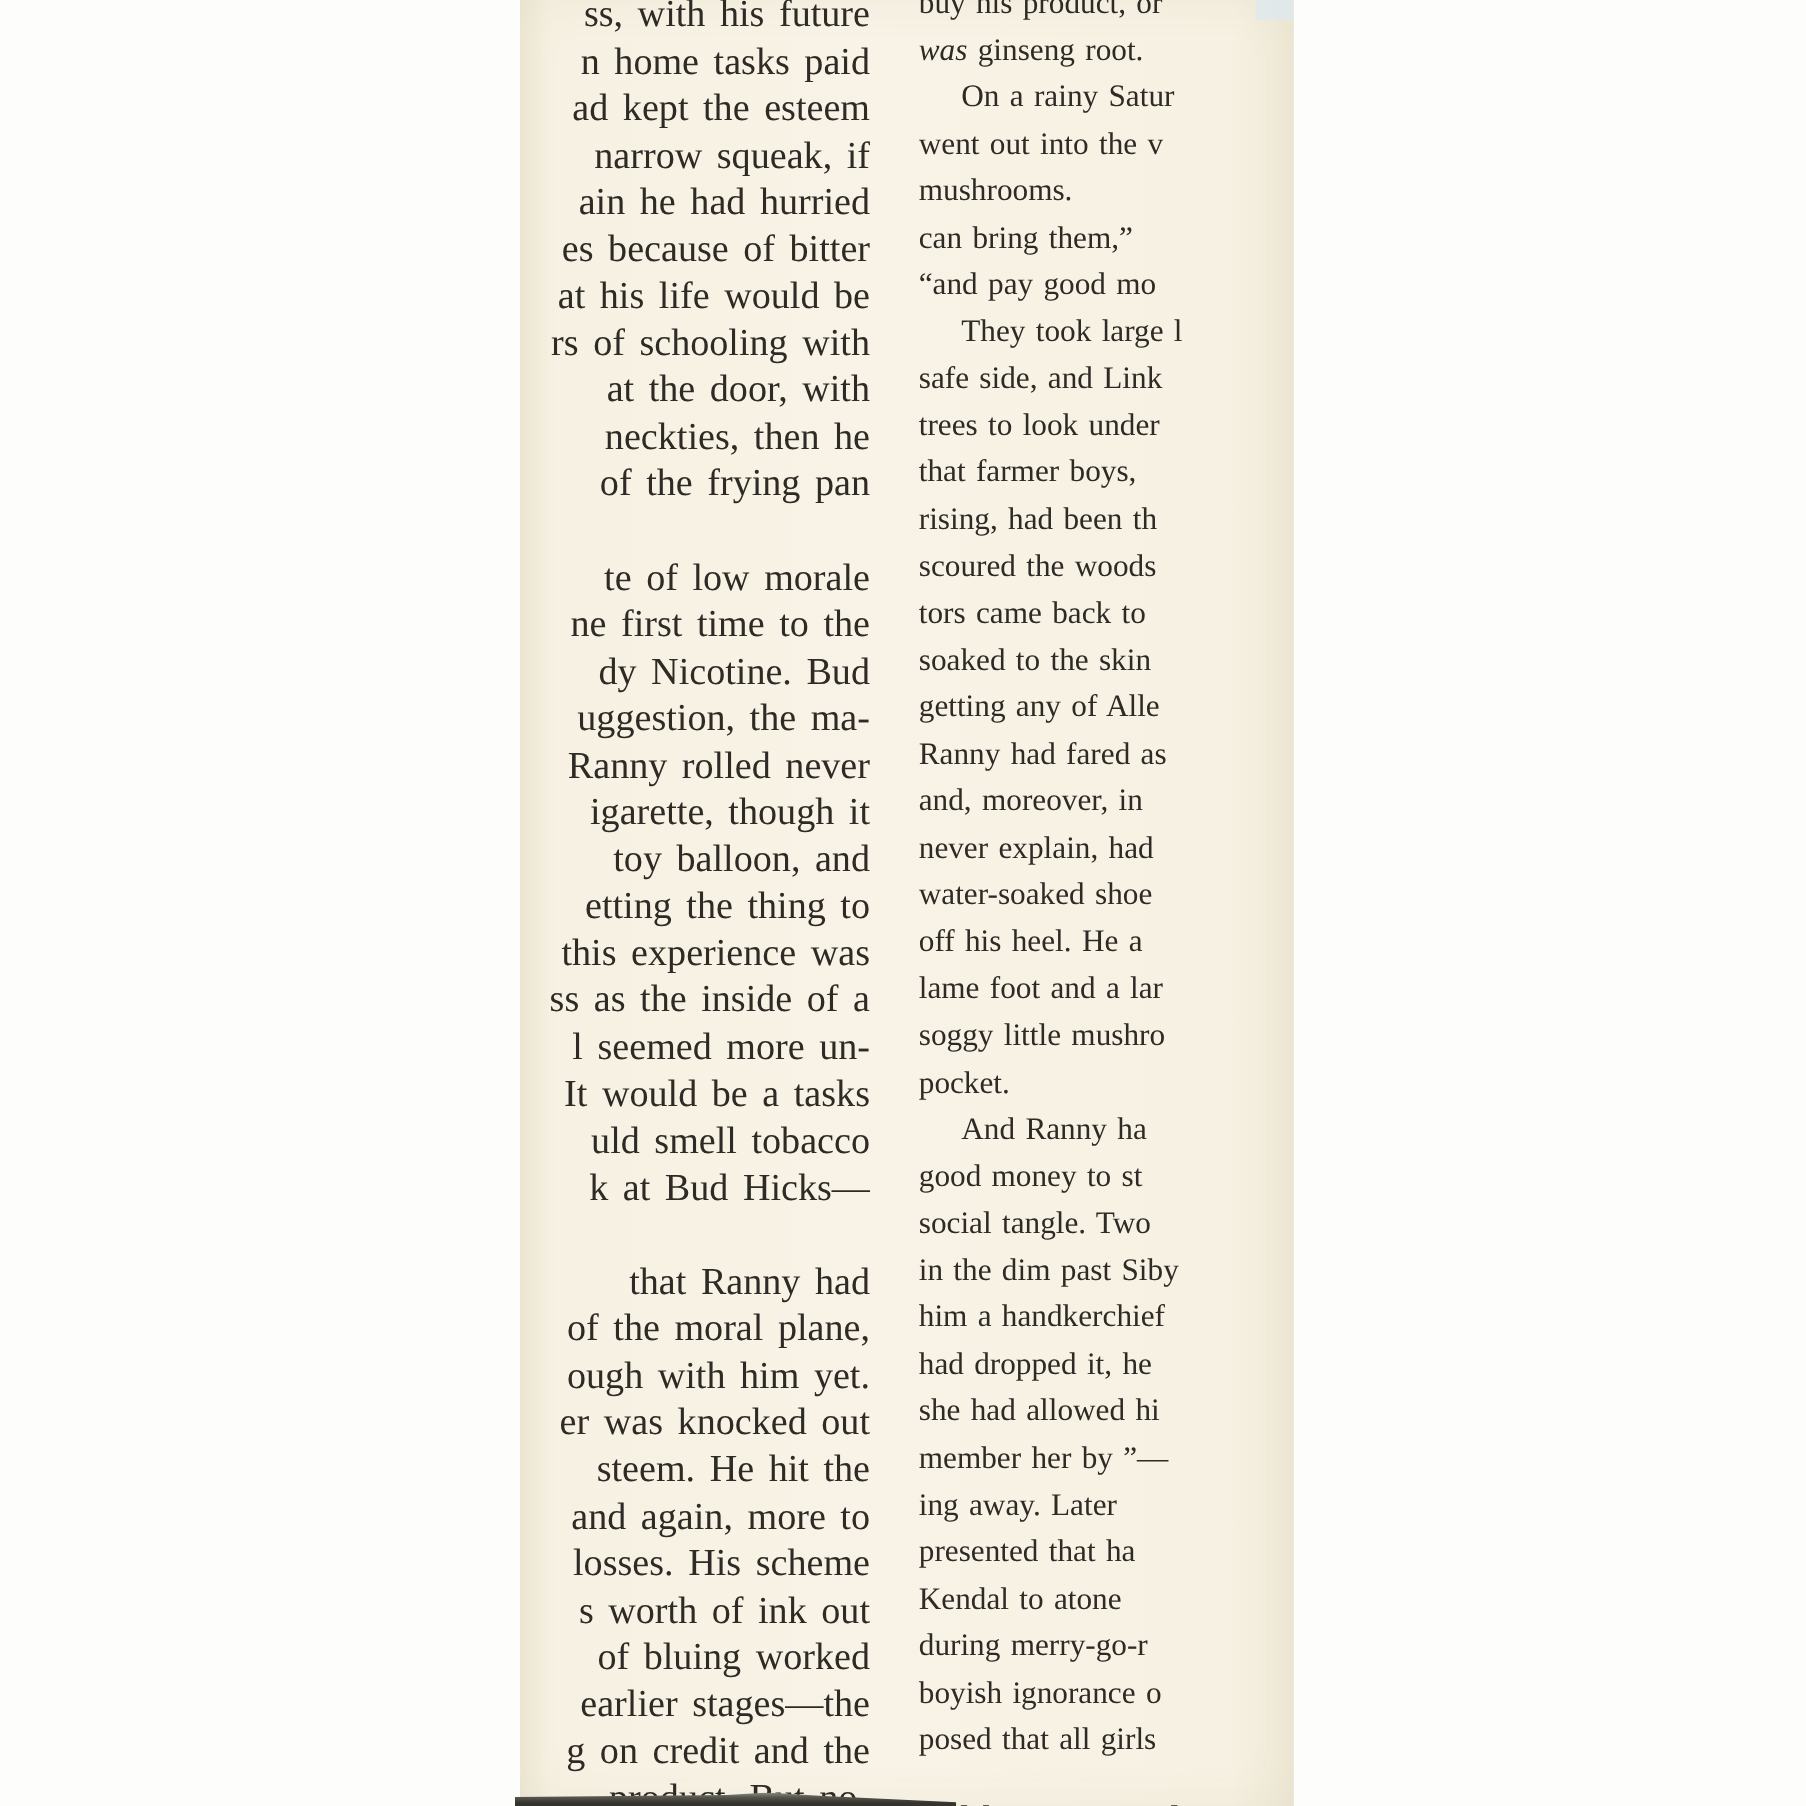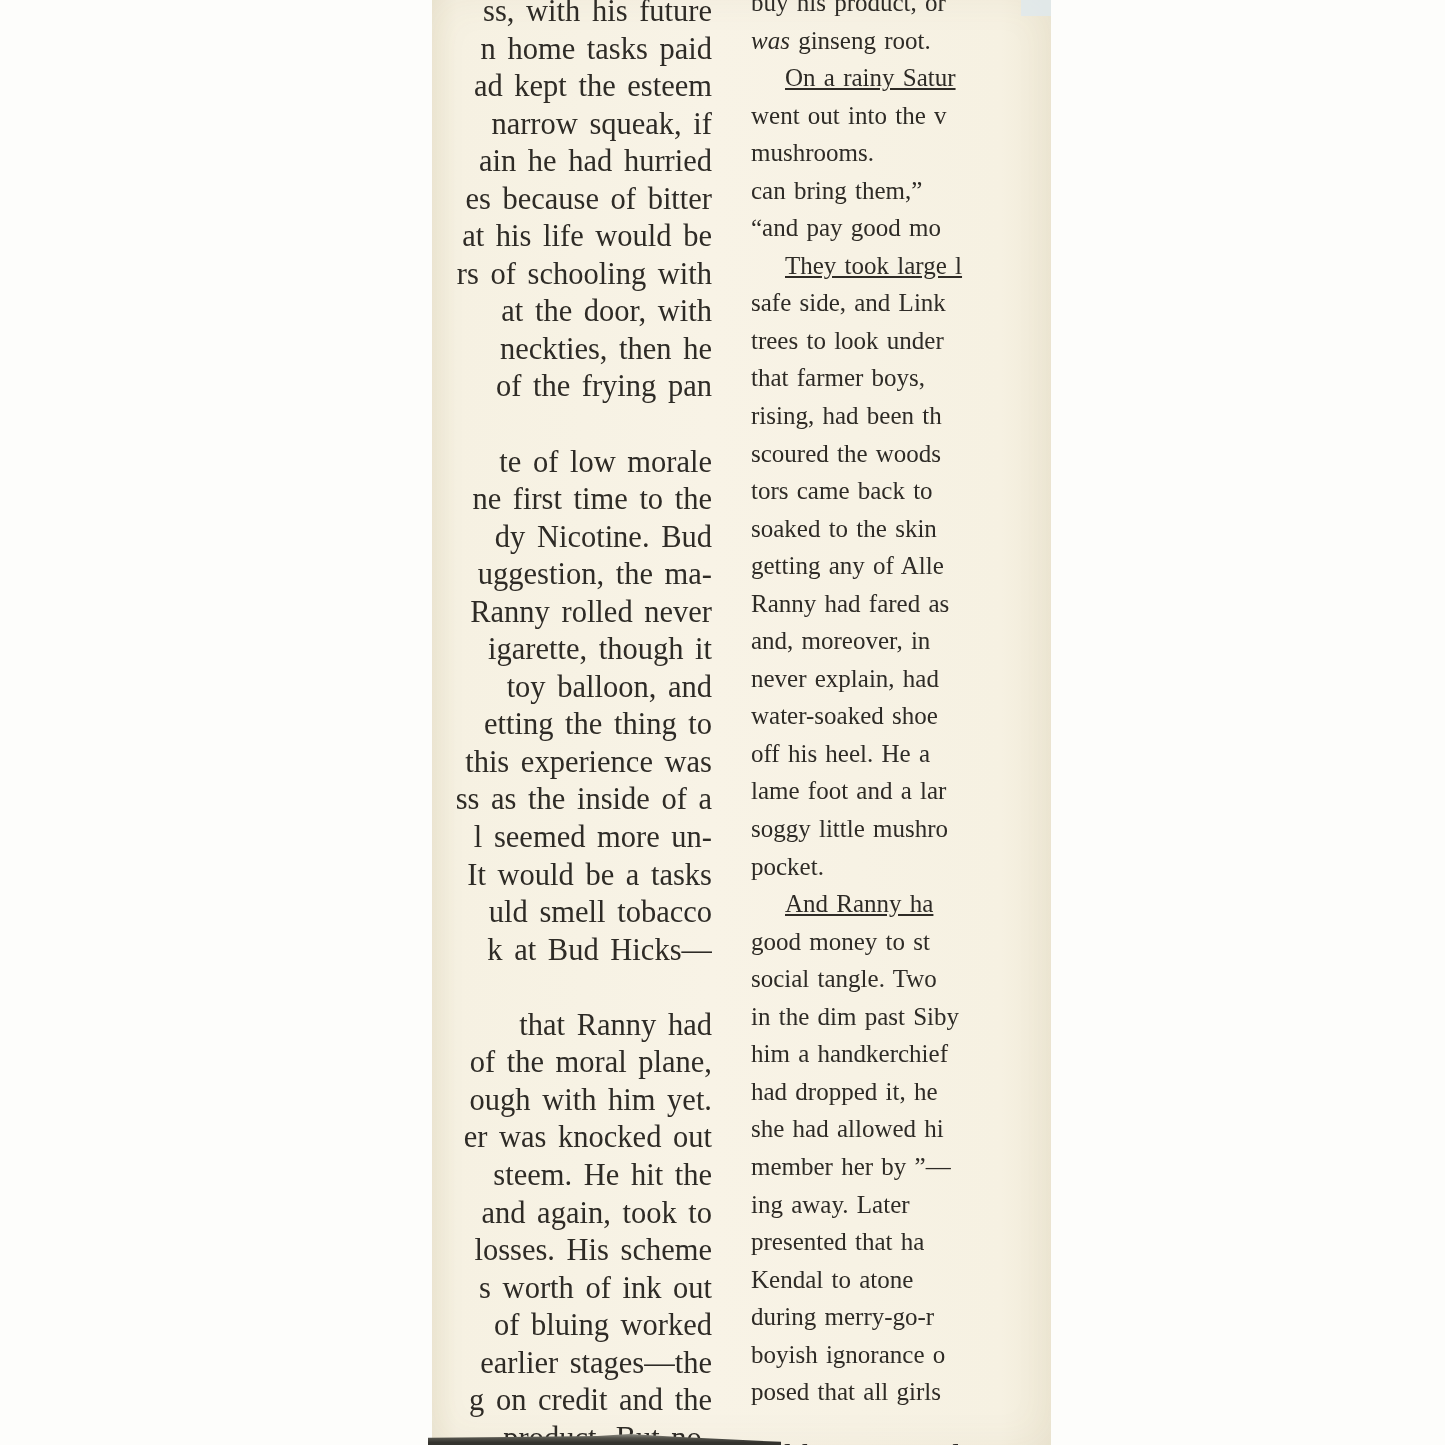--- a/index.html
+++ b/index.html
@@ -12,21 +12,21 @@
     --tint:#dfe9ed;
   }
   html,body{margin:0;padding:0;}
   body{
     width:1445px;height:1445px;
     background:var(--bg);
     overflow:hidden;
     position:relative;
     font-family:"Liberation Serif","DejaVu Serif",serif;
   }
-  .canvas{position:absolute;inset:0;margin-left:16px;}
+  .canvas{position:absolute;inset:0;}
   .paper{
     position:absolute;left:416px;top:0;width:619px;height:1445px;
     background:linear-gradient(90deg,var(--paper-edge) 0,var(--paper) 4%,#f8f3e6 45%,var(--paper) 92%,var(--paper-edge) 100%);
     overflow:hidden;
     box-shadow:inset 0 0 40px rgba(120,100,60,0.06);
   }
   .corner-tint{
     position:absolute;right:0;top:0;width:30px;height:16px;
     background:var(--tint);opacity:.8;
   }
@@ -37,21 +37,21 @@
   .col-left{left:0;width:280px;font-size:30.5px;word-spacing:4px;}
   .col-right{left:319px;width:300px;font-size:25px;word-spacing:2px;}
   .line{
     white-space:nowrap;
     height:37.55px;line-height:37.55px;
   }
   .col-left .line{text-align:right;}
   .col-right .line{text-align:left;}
   .col-left .line:first-child{margin-top:-7px;}
   .col-right .line:first-child{margin-top:-16px;}
-  .indent{padding-left:34px;text-decoration:underline;}
+  .indent{padding-left:34px;}
   .spacer{height:37.55px;}
   em{font-style:italic;}
   .partial-line{
     position:absolute;left:352px;top:1437px;
     white-space:nowrap;font-size:32px;line-height:37.55px;
     color:var(--ink);word-spacing:6px;
   }
   .bottom-bar{
     position:absolute;left:412px;top:1434px;width:353px;height:13px;
     background:linear-gradient(180deg,var(--bar-light) 0,#55544d 30%,var(--bar-dark) 65%);
@@ -90,21 +90,21 @@
         <div class="line">l seemed more un-</div>
         <div class="line">It would be a tasks</div>
         <div class="line">uld smell tobacco</div>
         <div class="line">k at Bud Hicks—</div>
         <div class="spacer"></div>
         <div class="line">that Ranny had</div>
         <div class="line">of the moral plane,</div>
         <div class="line">ough with him yet.</div>
         <div class="line">er was knocked out</div>
         <div class="line">steem.  He hit the</div>
-        <div class="line">and again, took to</div>
+        <div class="line">and again, more to</div>
         <div class="line">losses.  His scheme</div>
         <div class="line">s worth of ink out</div>
         <div class="line">of bluing worked</div>
         <div class="line">earlier stages—the</div>
         <div class="line">g on credit and the</div>
         <div class="line">product.  But no-</div>
       </div>
     <div class="col col-right">
         <div class="line">buy his product, or</div>
         <div class="line"><em>was</em> ginseng root.</div>

